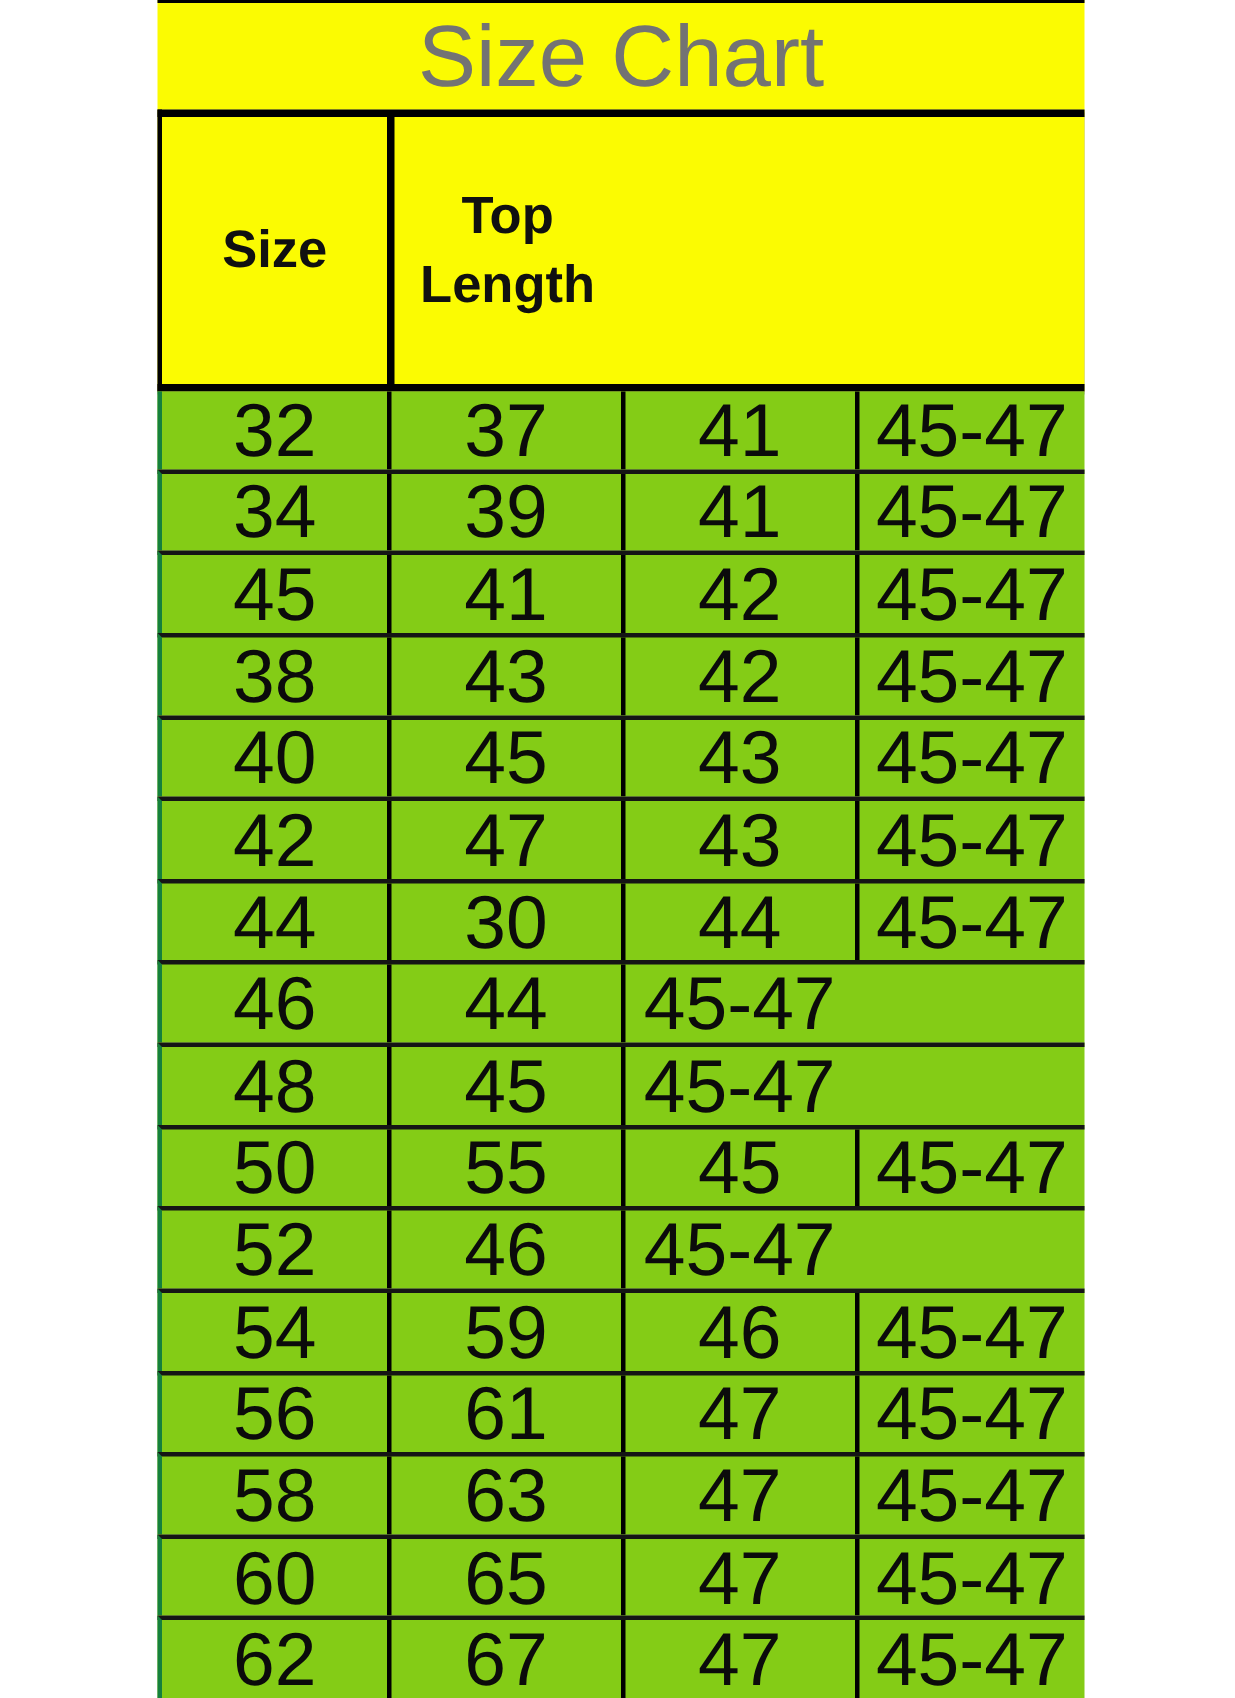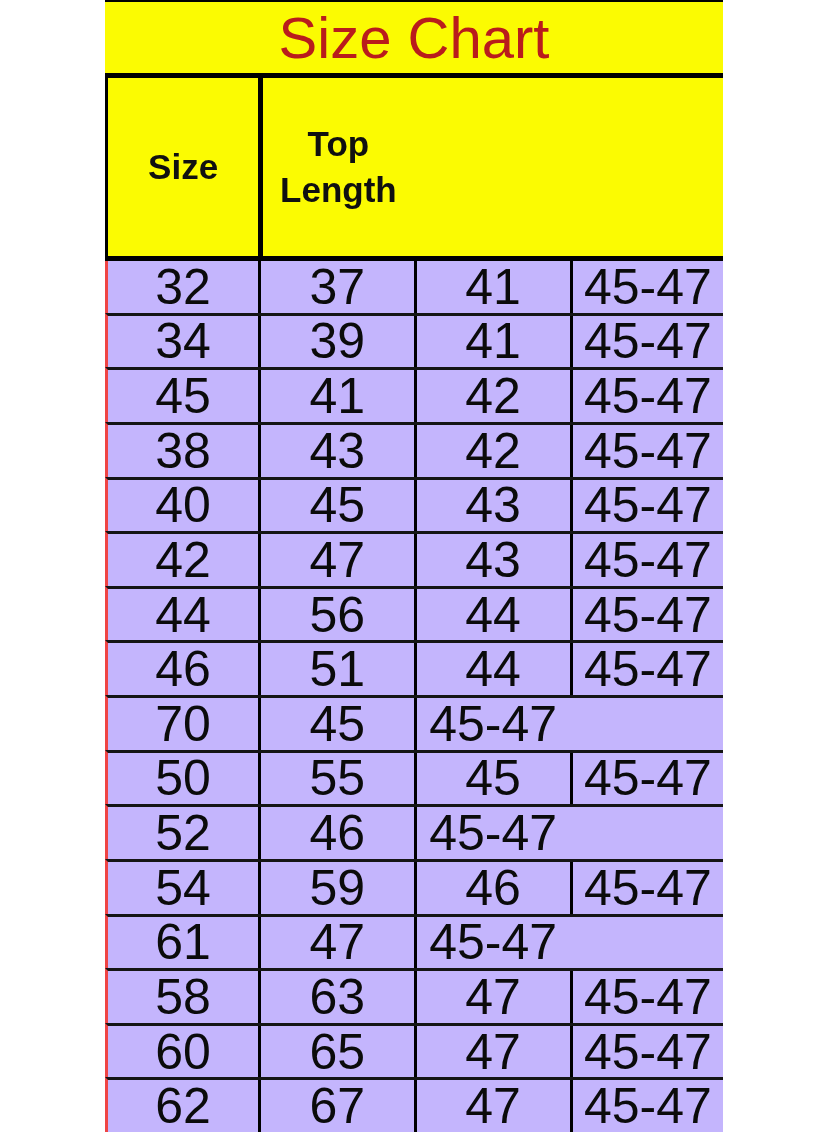--- a/index.html
+++ b/index.html
@@ -12,21 +12,21 @@
   }
   .chart-wrap {
     position: absolute;
     left: 105px; top: 0;
     width: 618px; height: 1132px;
     background: #ffffff;
   }
   .title-band {
     height: 73px;
     background: #fbfb02;
-    color: #b91c1c;
+    color: #737373;
     border-top: 2px solid #000;
     display: flex; align-items: center; justify-content: center;
     font-size: 58px;
     font-weight: 400;
     letter-spacing: 0px;
   }
   .grid-head {
     height: 188px;
     display: grid;
     grid-template-columns: 151fr 156fr 157fr 154fr;
@@ -48,22 +48,22 @@
   .hcell + .hcell { border-left: 5px solid #000; }
   .tbody {
     height: 871px;
     display: flex;
     flex-direction: column;
   }
   .trow {
     flex: 1;
     display: grid;
     grid-template-columns: 151fr 156fr 157fr 154fr;
-    border-left: 3px solid #ef4444;
-    background: #c4b5fd;
+    border-left: 3px solid #15803d;
+    background: #84cc16;
   }
   .trow + .trow { border-top: 3px solid #151515; }
   .td {
     display: flex; align-items: center; justify-content: center;
     font-size: 50px;
     line-height: 50px;
     color: #0b0b0b;
     overflow: hidden;
   }
   .td + .td { border-left: 3px solid #000; }
@@ -111,32 +111,31 @@
         <div class="td">45-47</div>
       </div>
       <div class="trow">
         <div class="td">42</div>
         <div class="td">47</div>
         <div class="td">43</div>
         <div class="td">45-47</div>
       </div>
       <div class="trow">
         <div class="td">44</div>
-        <div class="td">56</div>
+        <div class="td">30</div>
         <div class="td">44</div>
         <div class="td">45-47</div>
       </div>
       <div class="trow">
         <div class="td">46</div>
-        <div class="td">51</div>
         <div class="td">44</div>
         <div class="td">45-47</div>
       </div>
       <div class="trow">
-        <div class="td">70</div>
+        <div class="td">48</div>
         <div class="td">45</div>
         <div class="td">45-47</div>
       </div>
       <div class="trow">
         <div class="td">50</div>
         <div class="td">55</div>
         <div class="td">45</div>
         <div class="td">45-47</div>
       </div>
       <div class="trow">
@@ -144,20 +143,21 @@
         <div class="td">46</div>
         <div class="td">45-47</div>
       </div>
       <div class="trow">
         <div class="td">54</div>
         <div class="td">59</div>
         <div class="td">46</div>
         <div class="td">45-47</div>
       </div>
       <div class="trow">
+        <div class="td">56</div>
         <div class="td">61</div>
         <div class="td">47</div>
         <div class="td">45-47</div>
       </div>
       <div class="trow">
         <div class="td">58</div>
         <div class="td">63</div>
         <div class="td">47</div>
         <div class="td">45-47</div>
       </div>

